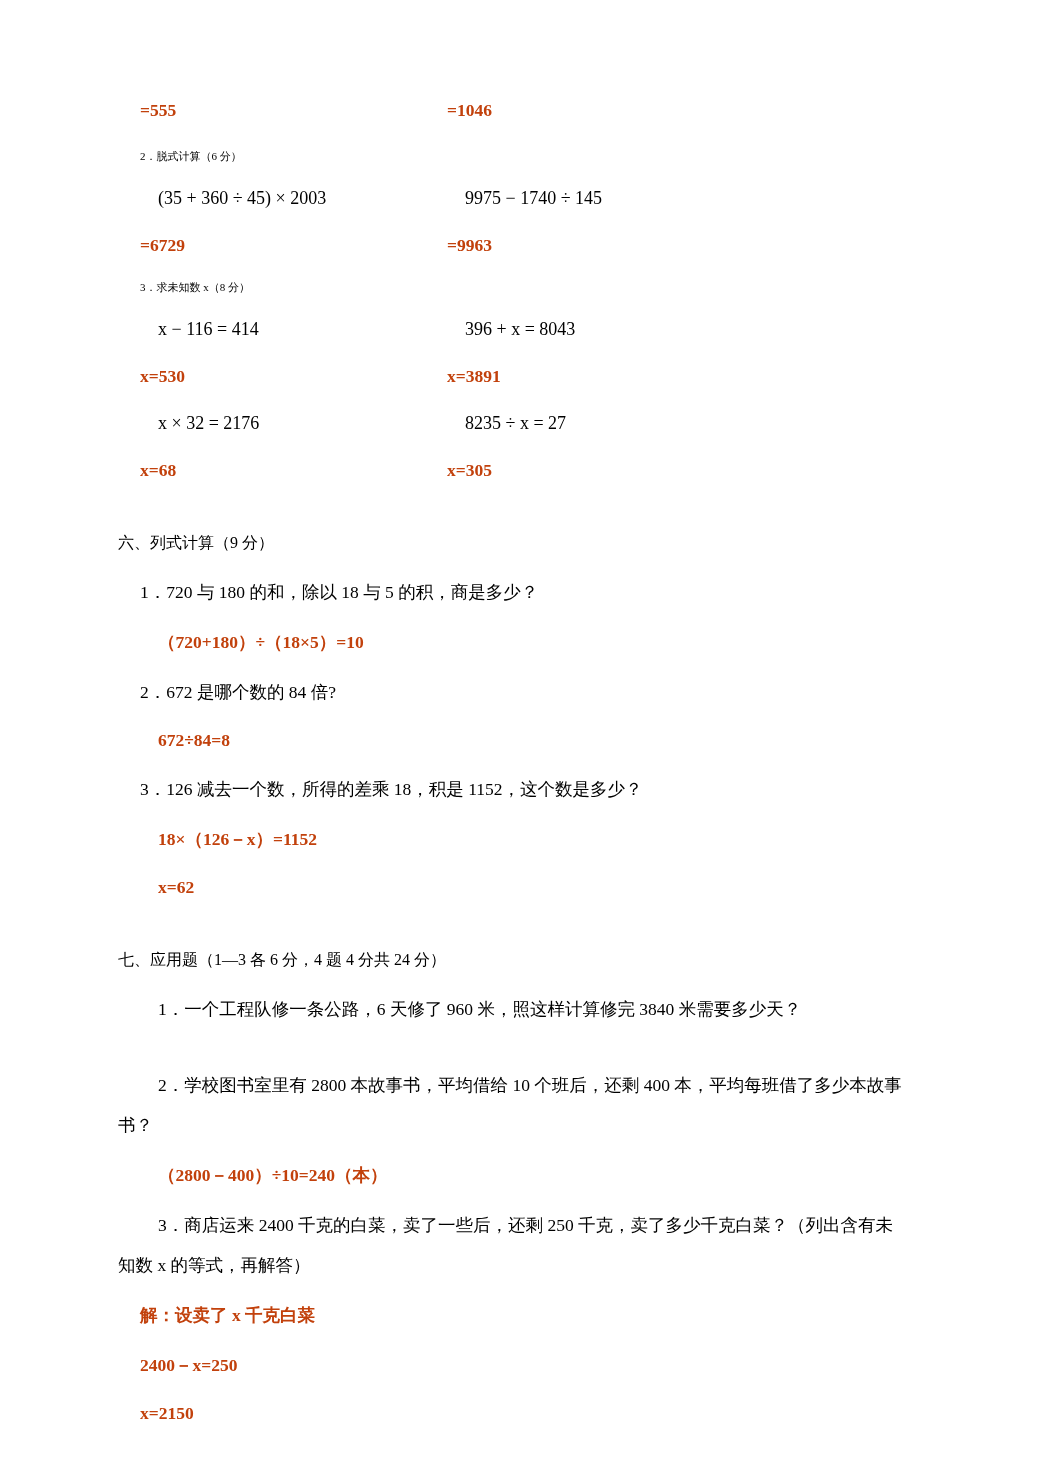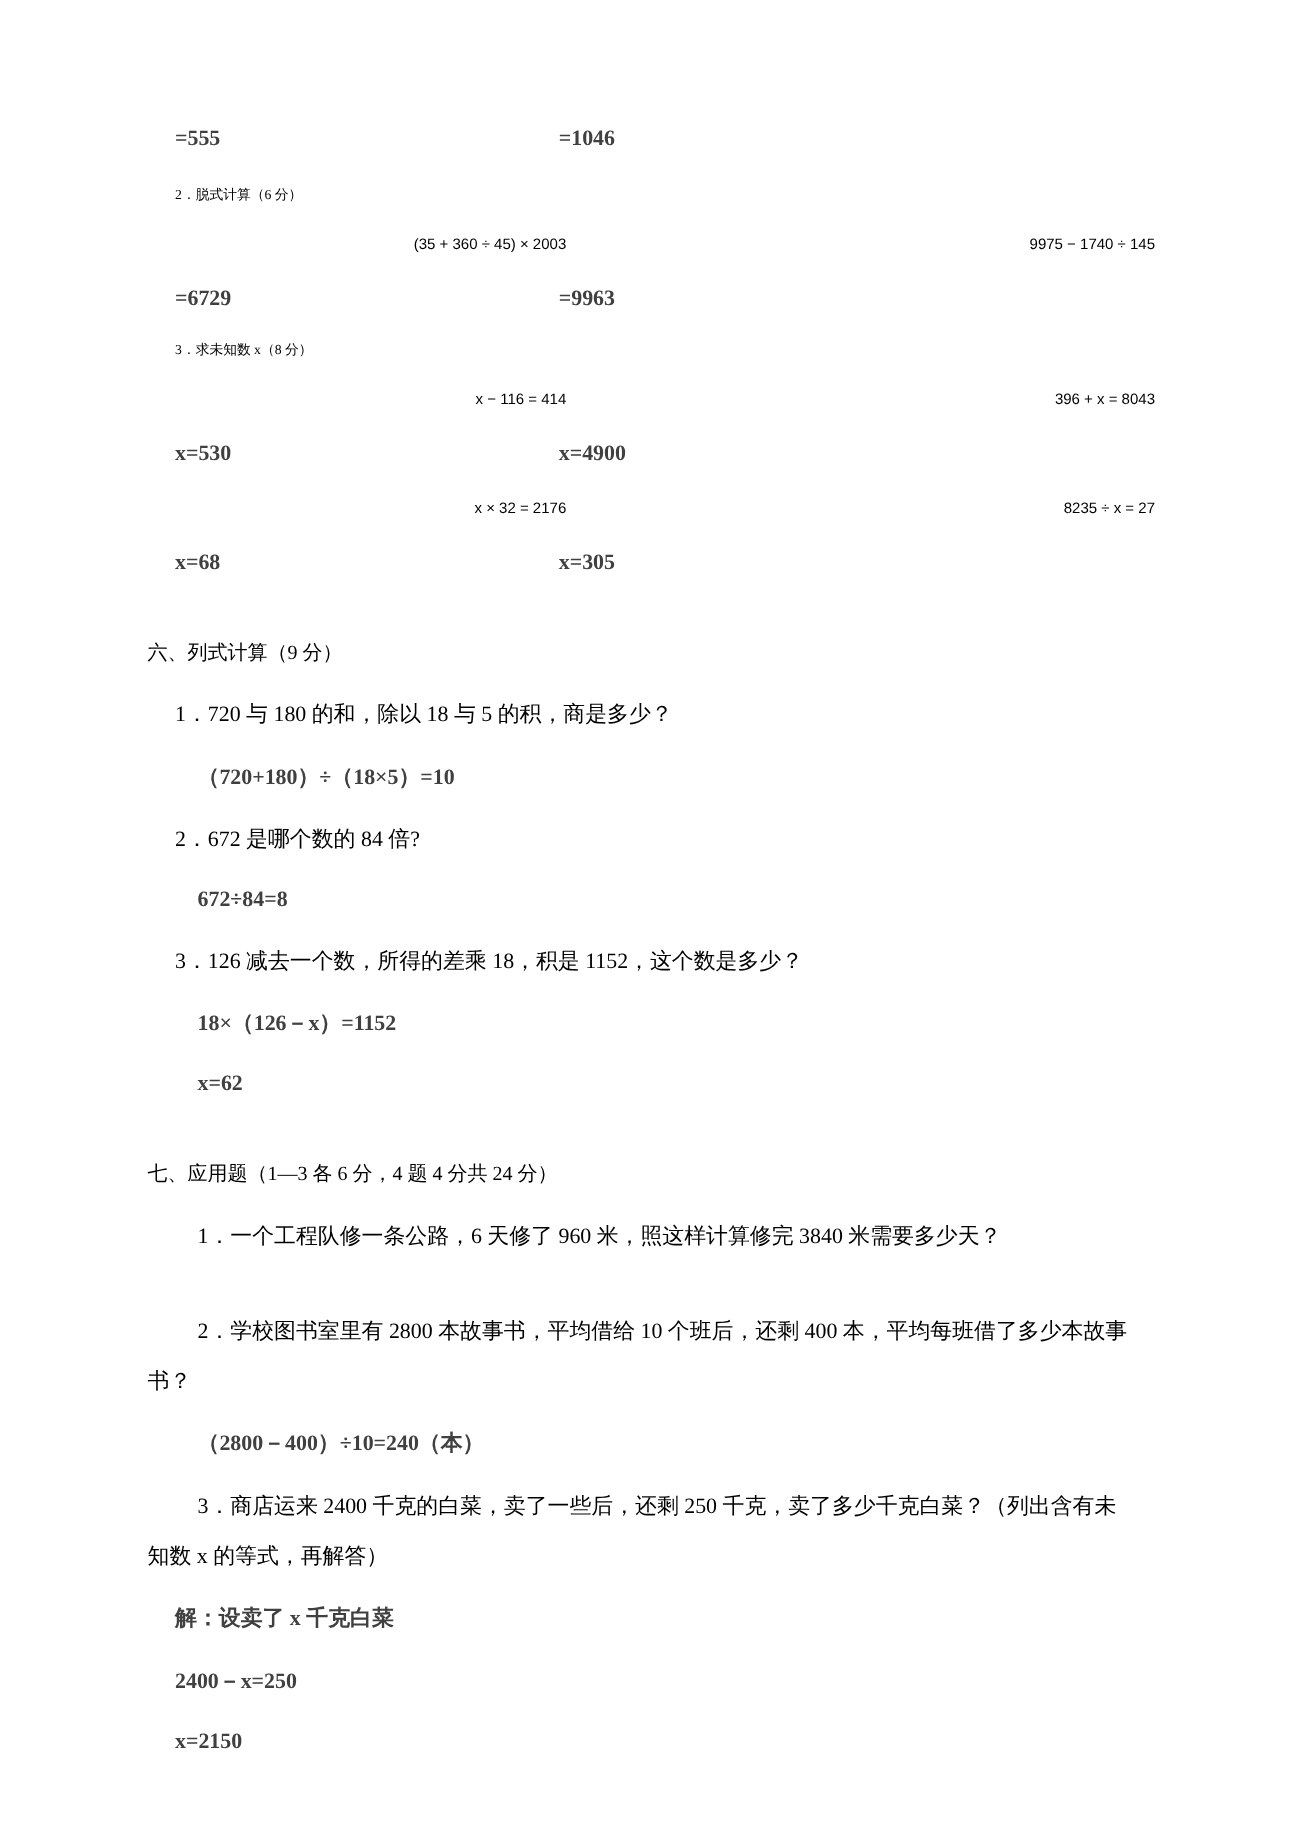--- a/index.html
+++ b/index.html
@@ -33,29 +33,28 @@
     flex: 1 1 auto;
     margin-left: 12px;
   }
   .line {
     font-size: 11px;
     line-height: 1.0;
     margin: 0;
     padding: 0;
   }
   .ans {
-    color: #404040;
+    color: #c2410c;
     font-weight: bold;
     font-family: "Liberation Serif", serif;
     font-size: 17.5px;
   }
   .math {
-    font-family: Liberation Sans, sans-serif;
-    font-size: 12px;
-    text-align: right;
+    font-family: Liberation Serif, serif;
+    font-size: 18px;
   }
   .indent1 { padding-left: 22px; }
   .indent2 { padding-left: 40px; }
   .sec-title {
     font-size: 16px;
     margin: 0;
   }
   .q {
     font-size: 17.5px;
   }
@@ -100,21 +99,21 @@
 
   <div class="row">
     <div class="col-left math indent2">x − 116 = 414</div>
     <div class="col-right math">396 + x = 8043</div>
   </div>
 
   <div class="gap-m"></div>
 
   <div class="row">
     <div class="col-left ans indent1">x=530</div>
-    <div class="col-right ans">x=4900</div>
+    <div class="col-right ans">x=3891</div>
   </div>
 
   <div class="gap-m"></div>
 
   <div class="row">
     <div class="col-left math indent2">x × 32 = 2176</div>
     <div class="col-right math">8235 ÷ x = 27</div>
   </div>
 
   <div class="gap-m"></div>

